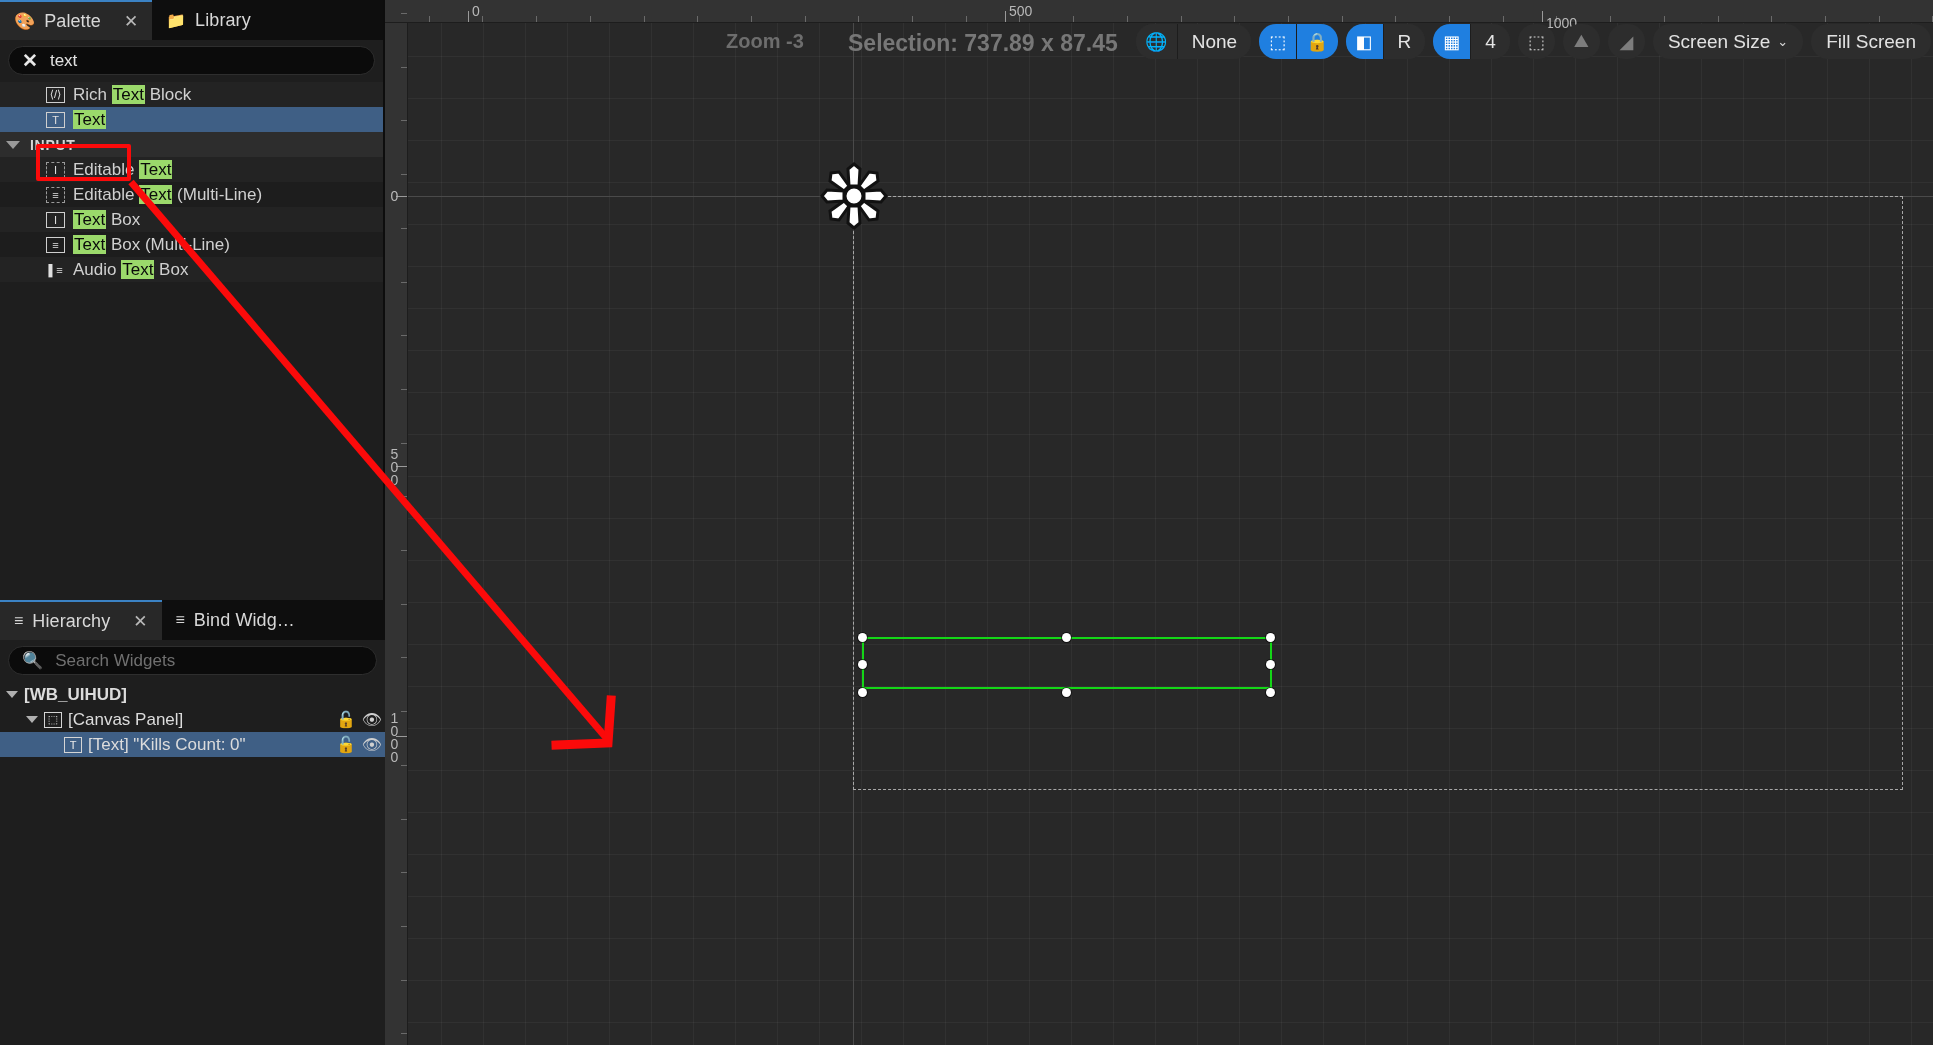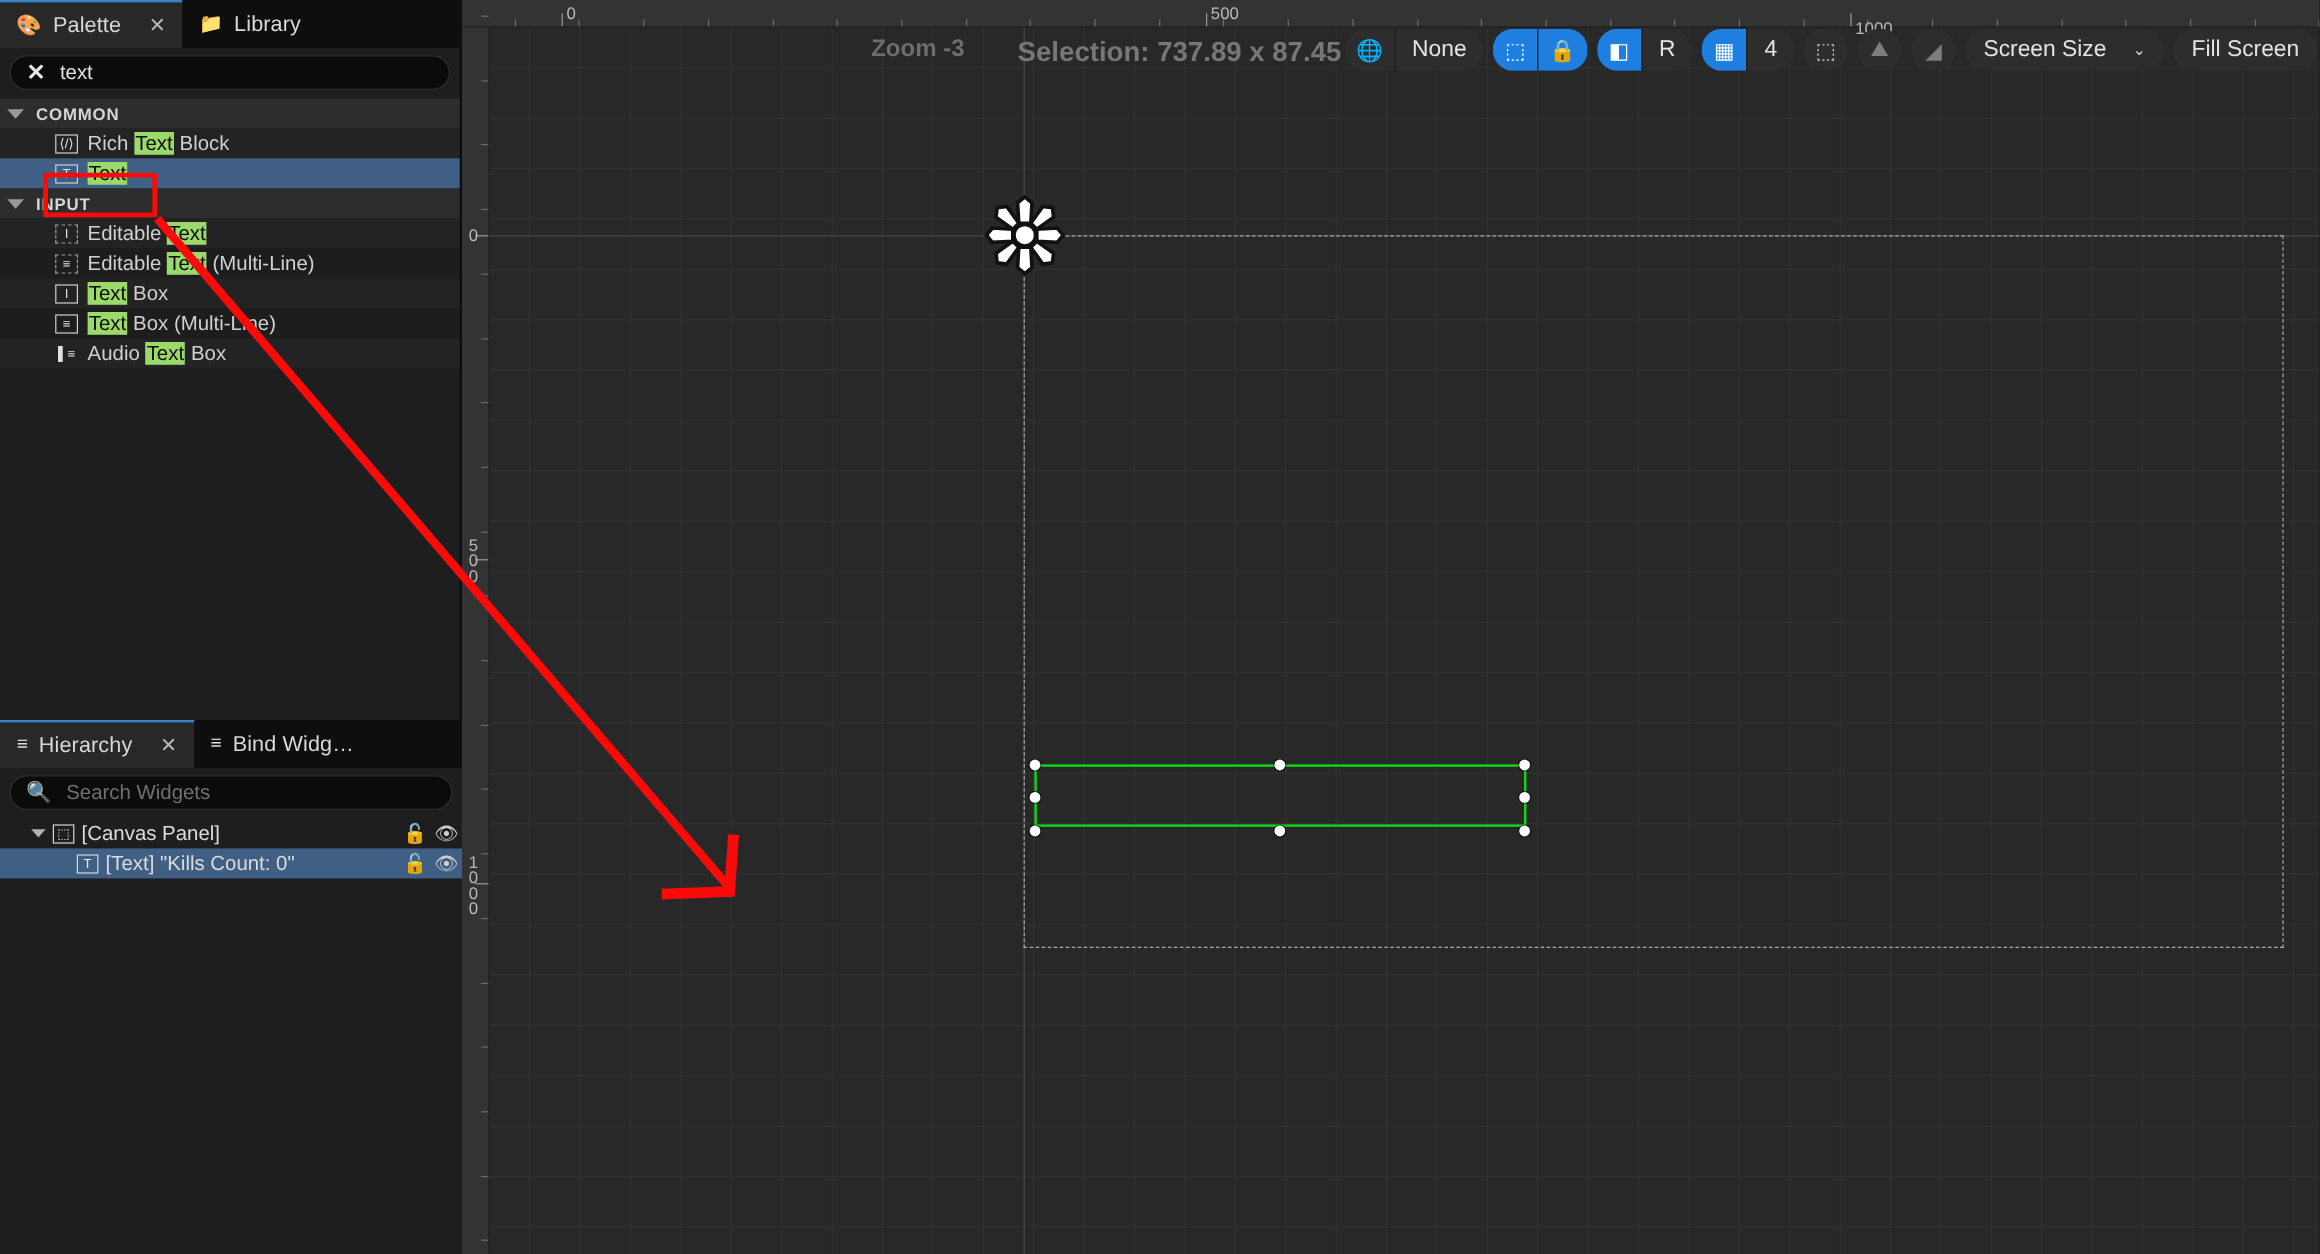--- a/index.html
+++ b/index.html
@@ -239,21 +239,21 @@
     color: #cfcfcf; font-size: 18px;
   }
   .tbtn.on { background: #1f7fe0; color: #ffffff; }
   .tbtn.lbl { font-size: 19px; color: #e4e4e4; padding: 0 14px; }
   .tbtn.dim { color: #7d7d7d; }
   .tbtn.sep { border-left: 1px solid #1d1d1d; }
   .pill {
     display: flex; align-items: center; justify-content: center;
     height: 35px; padding: 0 15px;
     background: #2d2d2d; border-radius: 17px;
-    color: #e2e2e2; font-size: 19px; gap: 22px;
+    color: #e2e2e2; font-size: 19px; gap: 7px;
     white-space: nowrap;
   }
   .chev { font-size: 13px; color: #d8d8d8; }
 
   
   #annot-arrow { position: absolute; left: 0; top: 0; width: 1933px; height: 1045px; pointer-events: none; }
 </style>
 </head>
 <body>
 
@@ -274,24 +274,20 @@
     </div>
 
     <div class="searchrow">
       <div class="searchbox">
         <span style="font-size:19px;color:#e8e8e8;font-weight:bold;">✕</span>
         <span class="stext">text</span>
       </div>
     </div>
 
     <div id="palette-tree">
-        <div class="cat-header">
-          <span class="tri"></span>
-          <span>COMMON</span>
-        </div>
         <div class="pal-item">
           <span class="picon">⟨/⟩</span>
           <span class="lbl"><span>Rich </span><span class="hl">Text</span><span> Block</span></span>
         </div>
         <div class="pal-item selected">
           <span class="picon">T</span>
           <span class="lbl"><span></span><span class="hl">Text</span><span></span></span>
         </div>
         <div class="cat-header">
           <span class="tri"></span>
@@ -335,20 +331,25 @@
       </div>
 
       <div class="searchrow">
         <div class="searchbox">
           <span style="font-size:17px;color:#c4c4c4;">🔍</span>
           <span class="stext placeholder">Search Widgets</span>
         </div>
       </div>
 
       <div id="hier-tree">
+          <div class="hier-item" style="padding-left: 6px;">
+            <span class="tri small" style="margin-right: 6px;"></span>
+            <span style="font-weight: bold;">[WB_UIHUD]</span>
+            <span class="hier-spacer"></span>
+          </div>
           <div class="hier-item" style="padding-left: 26px;">
             <span class="tri small" style="margin-right: 6px;"></span>
             <span class="hico">⬚</span>
             <span>[Canvas Panel]</span>
             <span class="hier-spacer"></span>
             <span class="lockico">🔓</span>
             <span class="eyeico">👁</span>
           </div>
           <div class="hier-item selected" style="padding-left: 46px;">
             <span style="width: 18px; flex: 0 0 auto;"></span>

